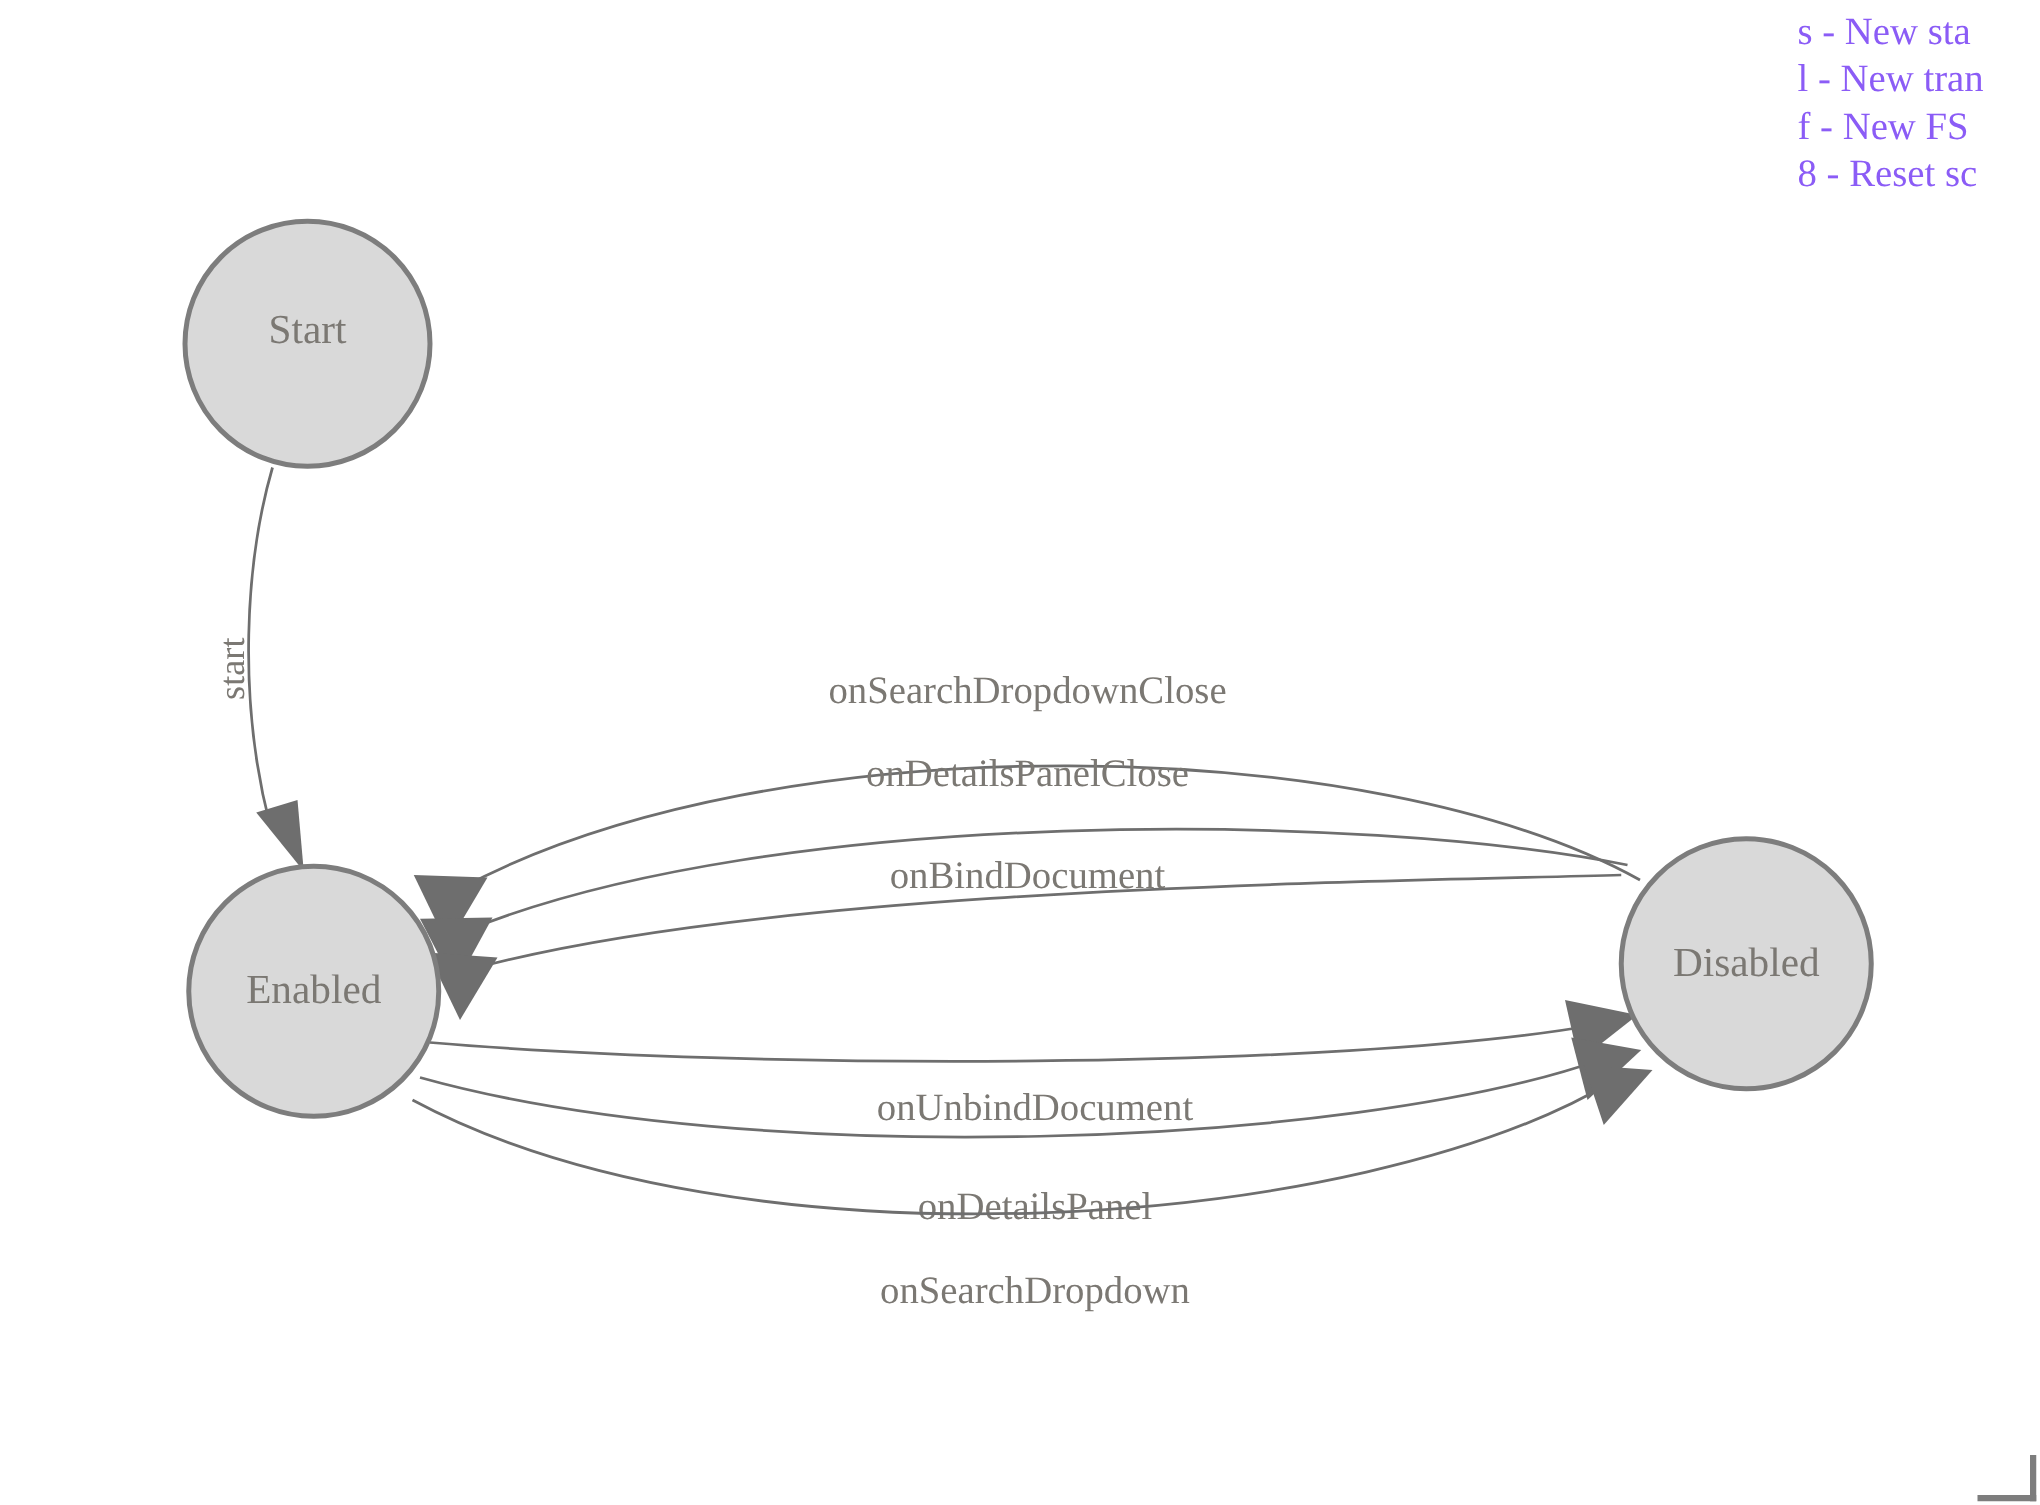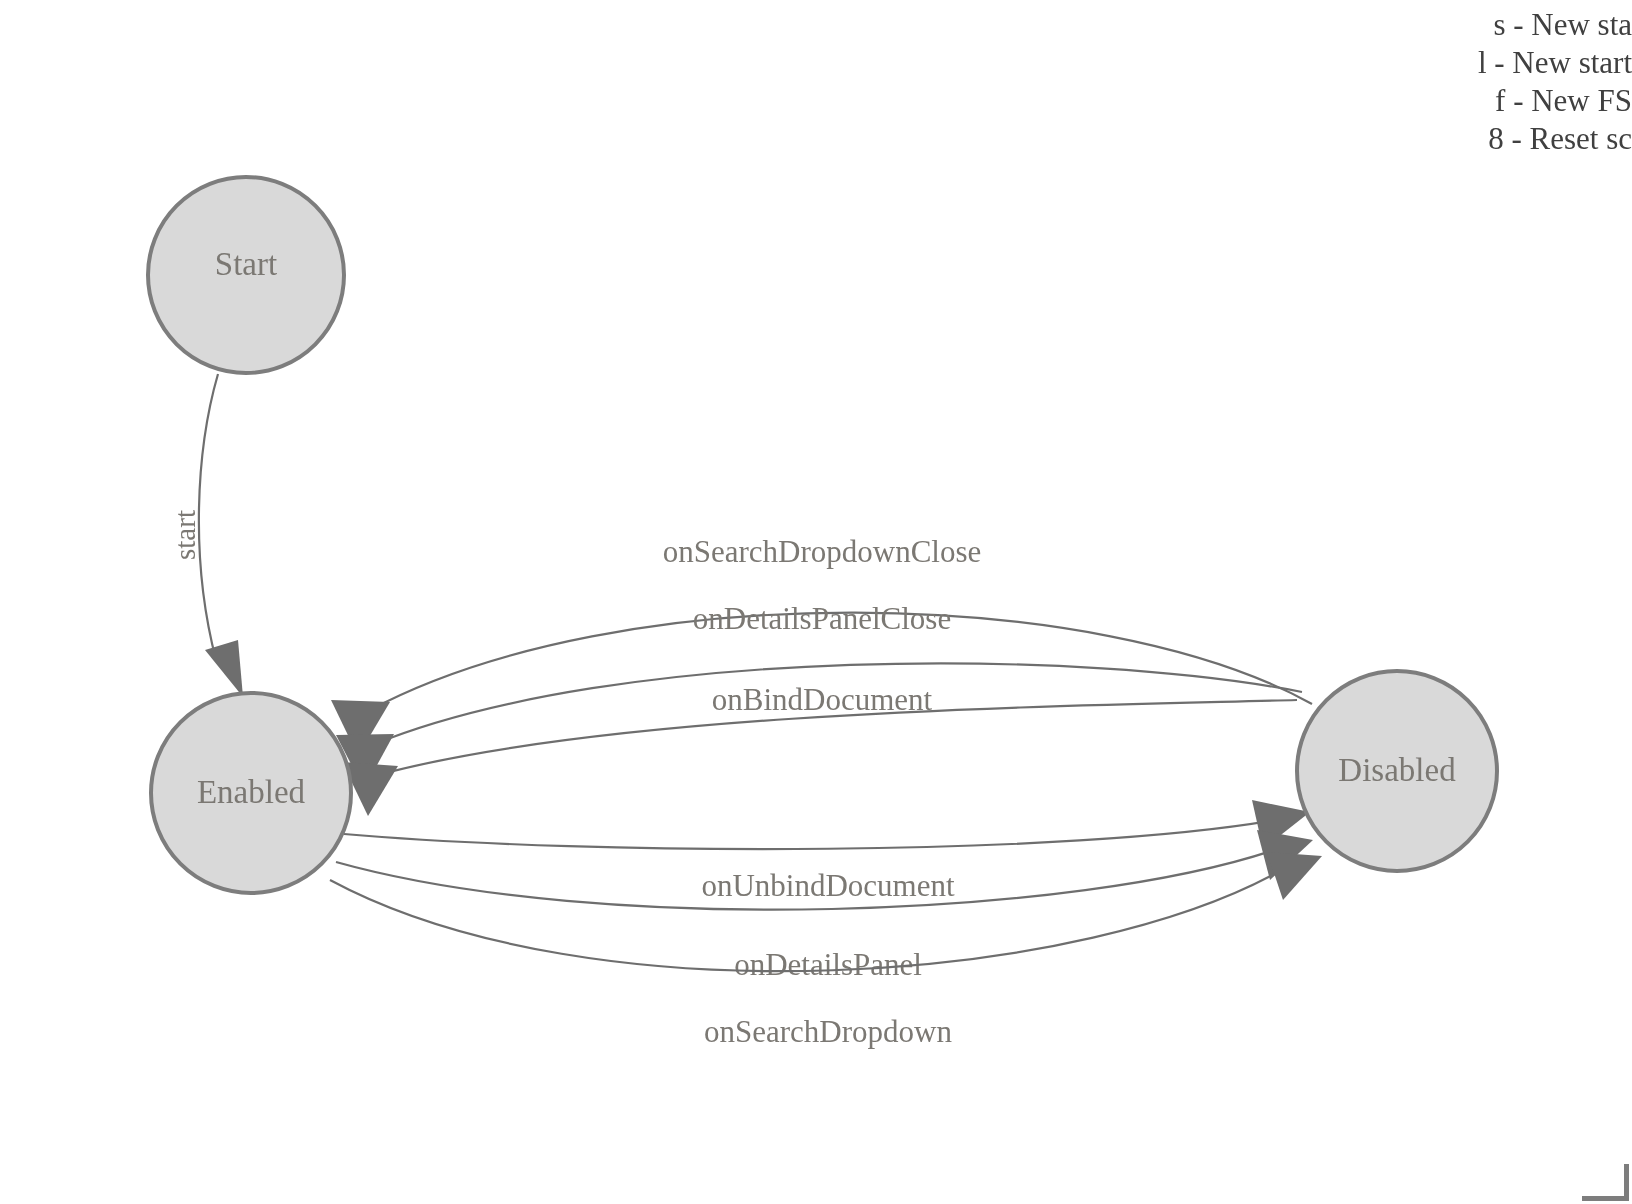--- a/index.html
+++ b/index.html
@@ -66,27 +66,26 @@
   #help-overlay {
     position: absolute;
     top: 0;
     right: 0;
     width: 200px;
     padding-top: 6px;
     overflow: hidden;
     pointer-events: none;
   }
   .help-line {
-    color: #404040;
+    color: #8b5cf6;
     font-family: "Liberation Serif", "DejaVu Serif", serif;
     font-size: 31px;
     line-height: 38px;
     white-space: nowrap;
     padding-left: 6px;
-    text-align: right;
   }
   #corner-frame {
     position: absolute;
     right: 3px;
     bottom: 3px;
     width: 42px;
     height: 32px;
     border-right: 5px solid #7d7d7d;
     border-bottom: 5px solid #7d7d7d;
   }
@@ -152,20 +151,20 @@
 
     <g>
       <circle class="node-circle" cx="1397" cy="771" r="100"></circle>
       <text class="node-label" x="1397" y="773">Disabled</text>
     </g>
 
   </svg>
 
   <div id="help-overlay">
     <div class="help-line">s - New sta</div>
-    <div class="help-line">l - New start</div>
+    <div class="help-line">l - New tran</div>
     <div class="help-line">f - New FS</div>
     <div class="help-line">8 - Reset sc</div>
   </div>
 
   <div id="corner-frame"></div>
 
 </div>
 
 </body></html>

